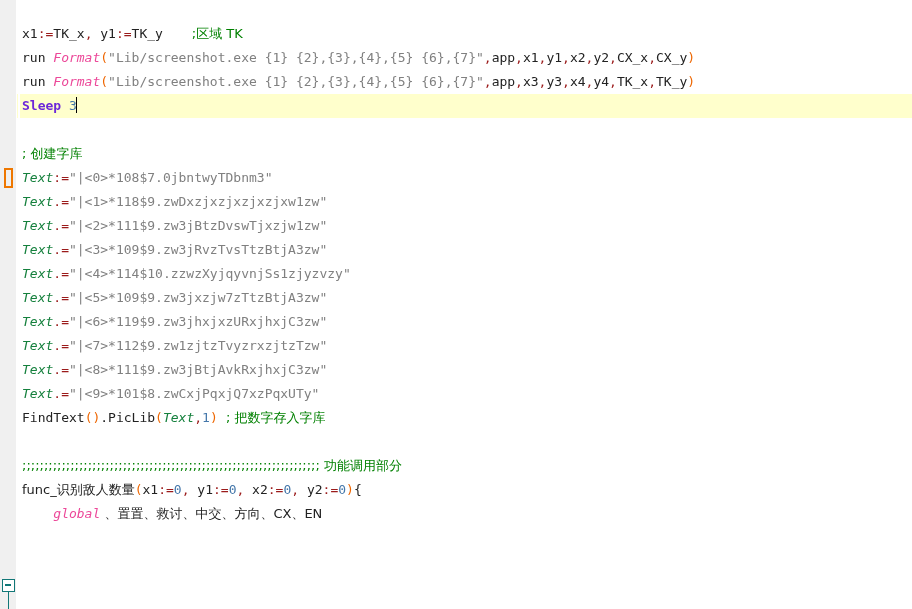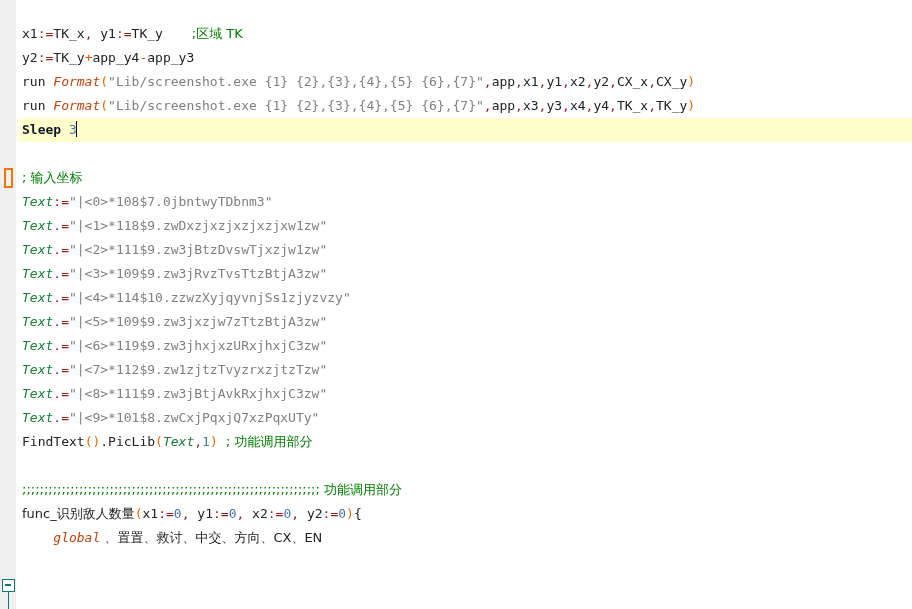--- a/index.html
+++ b/index.html
@@ -64,22 +64,22 @@
     box-sizing: border-box;
     color: #222222;
   }
   .line.cur {
     background: #ffffcc;
   }
 
   
   .cmt      { color: #008000; }
   .str      { color: #808080; }
-  .kw       { color: #0f172a; font-weight: bold; }
-  .fn       { color: #c2410c; font-style: italic; }
+  .kw       { color: #6d28d9; font-weight: bold; }
+  .fn       { color: #ec4899; font-style: italic; }
   .var      { color: #15803d; font-style: italic; }
   .paren    { color: #ee6600; }
   .op       { color: #ee5500; }
   .assign   { color: #9b1b1b; }
   .comma    { color: #9b1b1b; }
   .num      { color: #4477aa; }
   .plain    { color: #222222; }
 
   
   .cur-marker {
@@ -132,37 +132,36 @@
 
   .cjk { font-family: "DejaVu Sans", "Liberation Sans", sans-serif; }
 </style>
 </head>
 <body>
 
 <div id="editor">
 
   <div class="code" style="padding-top: 22px;">
       <div class="line"><span class="plain">x1</span><span class="assign">:=</span><span class="plain">TK_x</span><span class="comma">,</span><span class="plain"> y1</span><span class="assign">:=</span><span class="plain">TK_y</span><span class="cmt cjk">       ;区域 TK</span></div>
-      <div class="line"><span class="plain">y2</span><span class="assign">:=</span><span class="plain">TK_y</span><span class="op">+</span><span class="plain">app_y4</span><span class="op">-</span><span class="plain">app_y3</span></div>
       <div class="line"><span class="plain">run </span><span class="fn">Format</span><span class="paren">(</span><span class="str">"Lib/screenshot.exe {1} {2},{3},{4},{5} {6},{7}"</span><span class="comma">,</span><span class="plain">app</span><span class="comma">,</span><span class="plain">x1</span><span class="comma">,</span><span class="plain">y1</span><span class="comma">,</span><span class="plain">x2</span><span class="comma">,</span><span class="plain">y2</span><span class="comma">,</span><span class="plain">CX_x</span><span class="comma">,</span><span class="plain">CX_y</span><span class="paren">)</span></div>
       <div class="line"><span class="plain">run </span><span class="fn">Format</span><span class="paren">(</span><span class="str">"Lib/screenshot.exe {1} {2},{3},{4},{5} {6},{7}"</span><span class="comma">,</span><span class="plain">app</span><span class="comma">,</span><span class="plain">x3</span><span class="comma">,</span><span class="plain">y3</span><span class="comma">,</span><span class="plain">x4</span><span class="comma">,</span><span class="plain">y4</span><span class="comma">,</span><span class="plain">TK_x</span><span class="comma">,</span><span class="plain">TK_y</span><span class="paren">)</span></div>
       <div class="line cur"><span class="kw">Sleep</span><span class="plain"> </span><span class="num">3</span><span class="caret"></span></div>
       <div class="line"></div>
-      <div class="line"><span class="cmt cjk">; 输入坐标</span></div>
+      <div class="line"><span class="cmt cjk">; 创建字库</span></div>
       <div class="line"><span class="var">Text</span><span class="assign">:=</span><span class="str">"|&lt;0&gt;*108$7.0jbntwyTDbnm3"</span></div>
       <div class="line"><span class="var">Text</span><span class="assign">.=</span><span class="str">"|&lt;1&gt;*118$9.zwDxzjxzjxzjxzjxw1zw"</span></div>
       <div class="line"><span class="var">Text</span><span class="assign">.=</span><span class="str">"|&lt;2&gt;*111$9.zw3jBtzDvswTjxzjw1zw"</span></div>
       <div class="line"><span class="var">Text</span><span class="assign">.=</span><span class="str">"|&lt;3&gt;*109$9.zw3jRvzTvsTtzBtjA3zw"</span></div>
       <div class="line"><span class="var">Text</span><span class="assign">.=</span><span class="str">"|&lt;4&gt;*114$10.zzwzXyjqyvnjSs1zjyzvzy"</span></div>
       <div class="line"><span class="var">Text</span><span class="assign">.=</span><span class="str">"|&lt;5&gt;*109$9.zw3jxzjw7zTtzBtjA3zw"</span></div>
       <div class="line"><span class="var">Text</span><span class="assign">.=</span><span class="str">"|&lt;6&gt;*119$9.zw3jhxjxzURxjhxjC3zw"</span></div>
       <div class="line"><span class="var">Text</span><span class="assign">.=</span><span class="str">"|&lt;7&gt;*112$9.zw1zjtzTvyzrxzjtzTzw"</span></div>
       <div class="line"><span class="var">Text</span><span class="assign">.=</span><span class="str">"|&lt;8&gt;*111$9.zw3jBtjAvkRxjhxjC3zw"</span></div>
       <div class="line"><span class="var">Text</span><span class="assign">.=</span><span class="str">"|&lt;9&gt;*101$8.zwCxjPqxjQ7xzPqxUTy"</span></div>
-      <div class="line"><span class="plain">FindText</span><span class="paren">()</span><span class="plain">.PicLib</span><span class="paren">(</span><span class="var">Text</span><span class="comma">,</span><span class="num">1</span><span class="paren">)</span><span class="cmt cjk">  ; 功能调用部分</span></div>
+      <div class="line"><span class="plain">FindText</span><span class="paren">()</span><span class="plain">.PicLib</span><span class="paren">(</span><span class="var">Text</span><span class="comma">,</span><span class="num">1</span><span class="paren">)</span><span class="cmt cjk">  ; 把数字存入字库</span></div>
       <div class="line"></div>
       <div class="line"><span class="cmt cjk">;;;;;;;;;;;;;;;;;;;;;;;;;;;;;;;;;;;;;;;;;;;;;;;;;;;;;;;;;;;;;;;;;;;; 功能调用部分</span></div>
       <div class="line"><span class="plain cjk">func_识别敌人数量</span><span class="paren">(</span><span class="plain">x1</span><span class="assign">:=</span><span class="num">0</span><span class="comma">,</span><span class="plain"> y1</span><span class="assign">:=</span><span class="num">0</span><span class="comma">,</span><span class="plain"> x2</span><span class="assign">:=</span><span class="num">0</span><span class="comma">,</span><span class="plain"> y2</span><span class="assign">:=</span><span class="num">0</span><span class="paren">)</span><span class="plain">{</span></div>
       <div class="line"><span class="plain">    </span><span class="fn">global</span><span class="plain cjk"> 、置置、救讨、中交、方向、CX、EN</span></div>
     </div>
 
   <div class="gutter"></div>
   <div class="gutter-sep"></div>
 
   <div class="markers">

